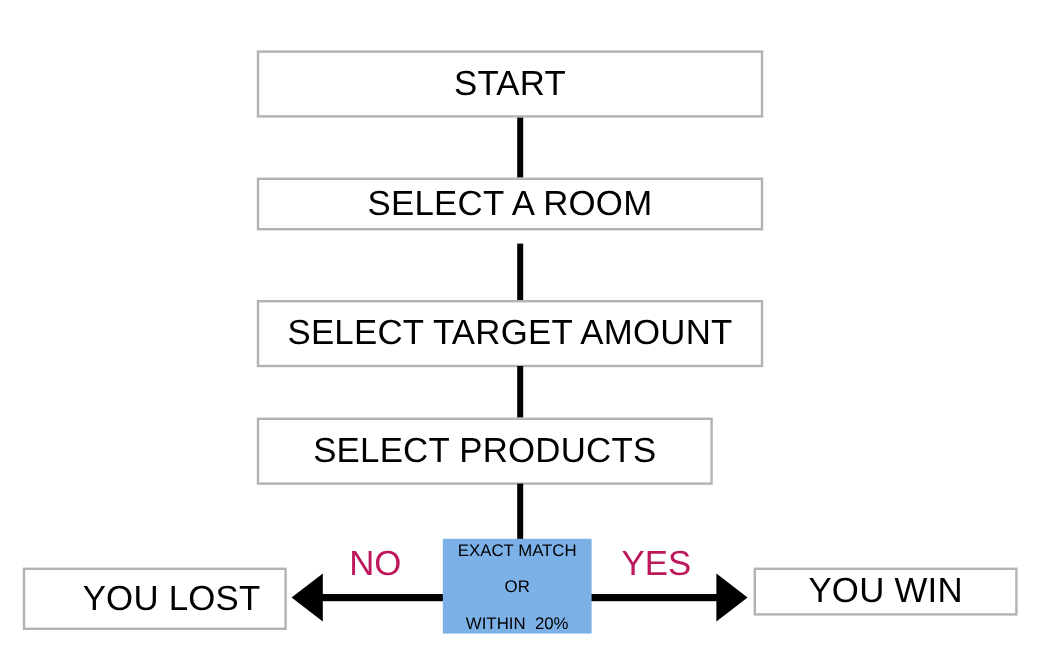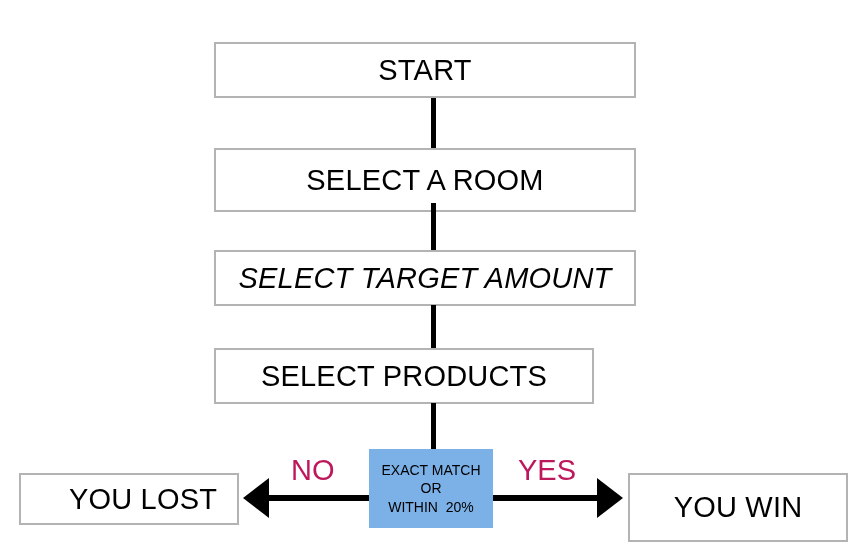--- a/index.html
+++ b/index.html
@@ -36,25 +36,25 @@
   .node-label {
     display: block;
     line-height: 1;
   }
 
   .node.step    { font-size: 29px; }
   .node.terminal{ font-size: 29px; }
 
   
   #node-start          { left: 214px; top: 42px;  width: 422px; height: 56px; }
-  #node-select-room    { left: 214px; top: 148px; width: 422px; height: 64px; }
-  #node-target-amount  { left: 214px; top: 250px; width: 422px; height: 56px; font-style: italic; }
+  #node-select-room    { left: 214px; top: 148px; width: 422px; height: 44px; }
+  #node-target-amount  { left: 214px; top: 250px; width: 422px; height: 56px; }
   #node-select-products{ left: 214px; top: 348px; width: 380px; height: 56px; }
   #node-you-lost       { left: 19px;  top: 473px; width: 220px; height: 52px; padding-left: 28px; }
-  #node-you-win        { left: 628px; top: 473px; width: 220px; height: 69px; }
+  #node-you-win        { left: 628px; top: 473px; width: 220px; height: 40px; }
 
   
   .vconnector {
     position: absolute;
     width: 5px;
     background: #000000;
     left: 431px;
   }
   #conn-1 { top: 98px;  height: 51px; }
   #conn-2 { top: 203px; height: 48px; }
@@ -65,21 +65,21 @@
   #node-decision {
     position: absolute;
     left: 369px;
     top: 449px;
     width: 124px;
     height: 79px;
     background: #7cb1e8;
     display: flex;
     flex-direction: column;
     align-items: center;
-    justify-content: center;
+    justify-content: space-between;
     color: #000000;
     font-size: 14px;
     line-height: 1.32;
     text-align: center;
     z-index: 3;
   }
   #node-decision .dline { display: block; white-space: pre; }
 
   
   .harrow {

